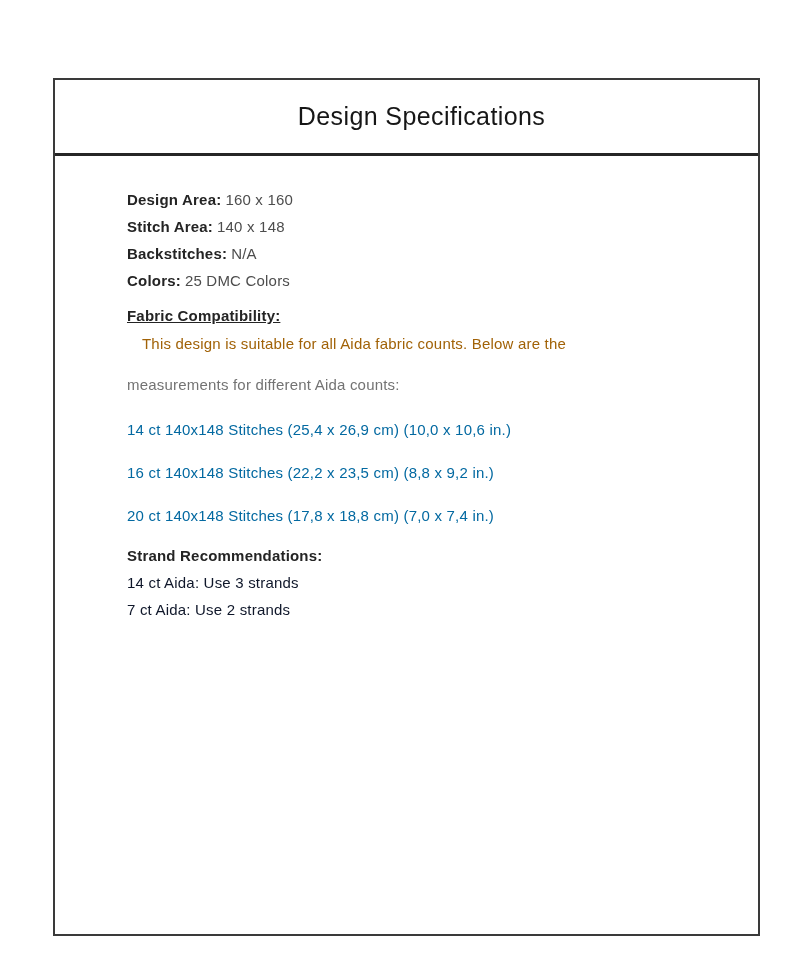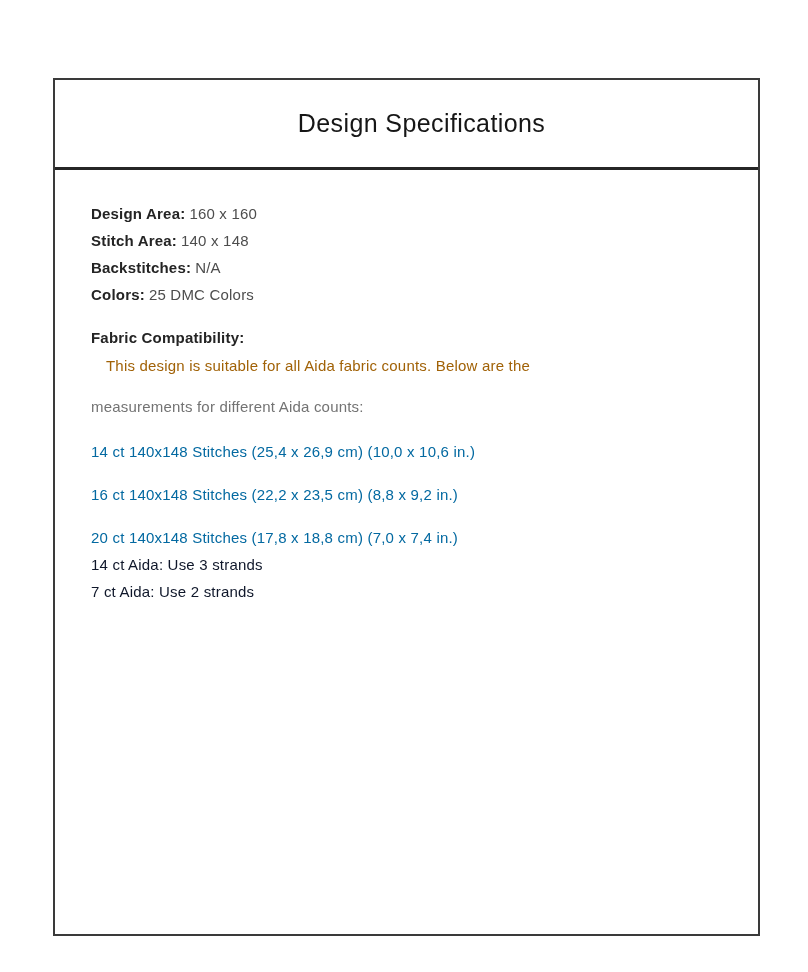--- a/index.html
+++ b/index.html
@@ -14,35 +14,35 @@
   .spec-box {
     position: absolute;
     left: 53px;
     top: 78px;
     width: 707px;
     height: 858px;
     border: 2px solid #3a3a3a;
     background: #ffffff;
   }
   .title-bar {
-    height: 90px;
+    height: 76px;
     display: flex;
     align-items: center;
     justify-content: center;
     border-bottom: 3px solid #262626;
     padding-left: 30px;
   }
   .title {
     font-size: 25px;
     color: #161616;
     letter-spacing: 0.4px;
     font-weight: 500;
   }
   .content {
-    padding: 30px 40px 0 36px;
+    padding: 30px 40px 0 72px;
     font-size: 15px;
     color: #3f3f3f;
     letter-spacing: 0.2px;
   }
   .spec-row {
     line-height: 27px;
     white-space: nowrap;
   }
   .spec-label {
     font-weight: bold;
@@ -51,21 +51,22 @@
   }
   .spec-value {
     color: #4d4d4d;
   }
   .section-heading {
     font-weight: bold;
     color: #242424;
     line-height: 27px;
   }
   .fabric-heading {
-    margin-top: 16px;
+    margin-top: 8px;
+    text-decoration: underline;
   }
   .fabric-line1 {
     line-height: 30px;
     color: #a16207;
     margin-left: 15px;
   }
   .fabric-line2 {
     margin-top: 11px;
     line-height: 30px;
     color: #737373;
@@ -110,17 +111,18 @@
     </div>
 
     <div class="section-heading fabric-heading">Fabric Compatibility:</div>
     <div class="fabric-line1">This design is suitable for all Aida fabric counts. Below are the</div>
     <div class="fabric-line2">measurements for different Aida counts:</div>
 
     <div class="measure-line">14 ct 140x148 Stitches (25,4 x 26,9 cm) (10,0 x 10,6 in.)</div>
     <div class="measure-line">16 ct 140x148 Stitches (22,2 x 23,5 cm) (8,8 x 9,2 in.)</div>
     <div class="measure-line">20 ct 140x148 Stitches (17,8 x 18,8 cm) (7,0 x 7,4 in.)</div>
 
+    <div class="section-heading strand-heading">Strand Recommendations:</div>
     <div class="strand-line">14 ct Aida: Use 3 strands</div>
     <div class="strand-line">7 ct Aida: Use 2 strands</div>
 
   </div>
 </div>
 
 </body></html>

